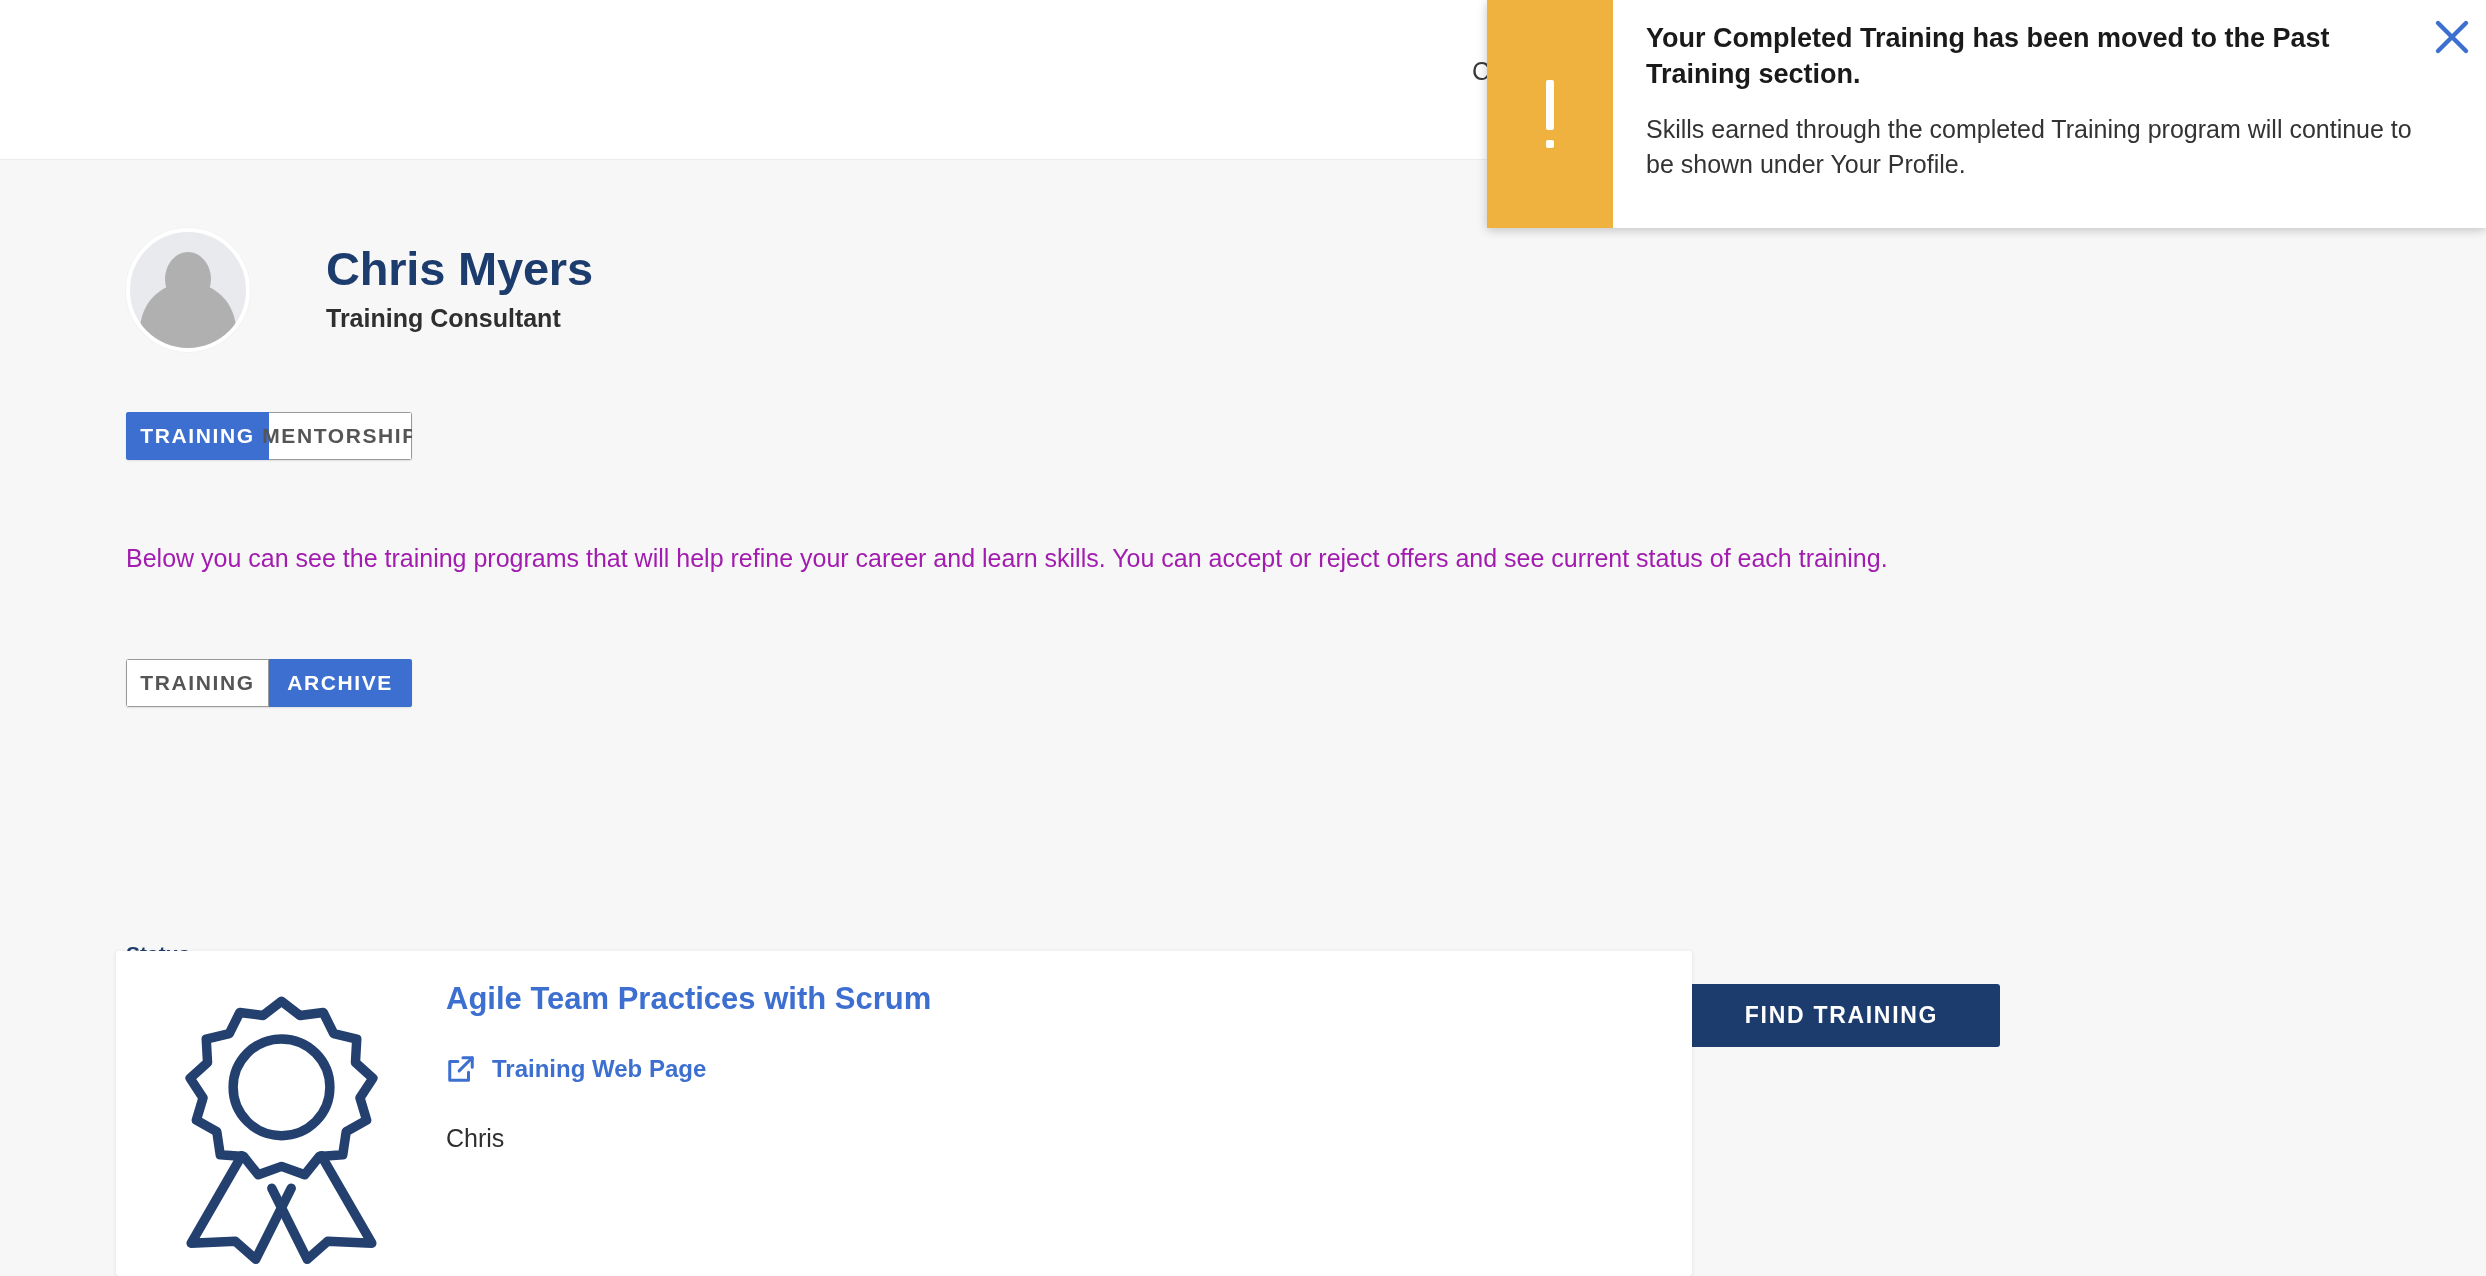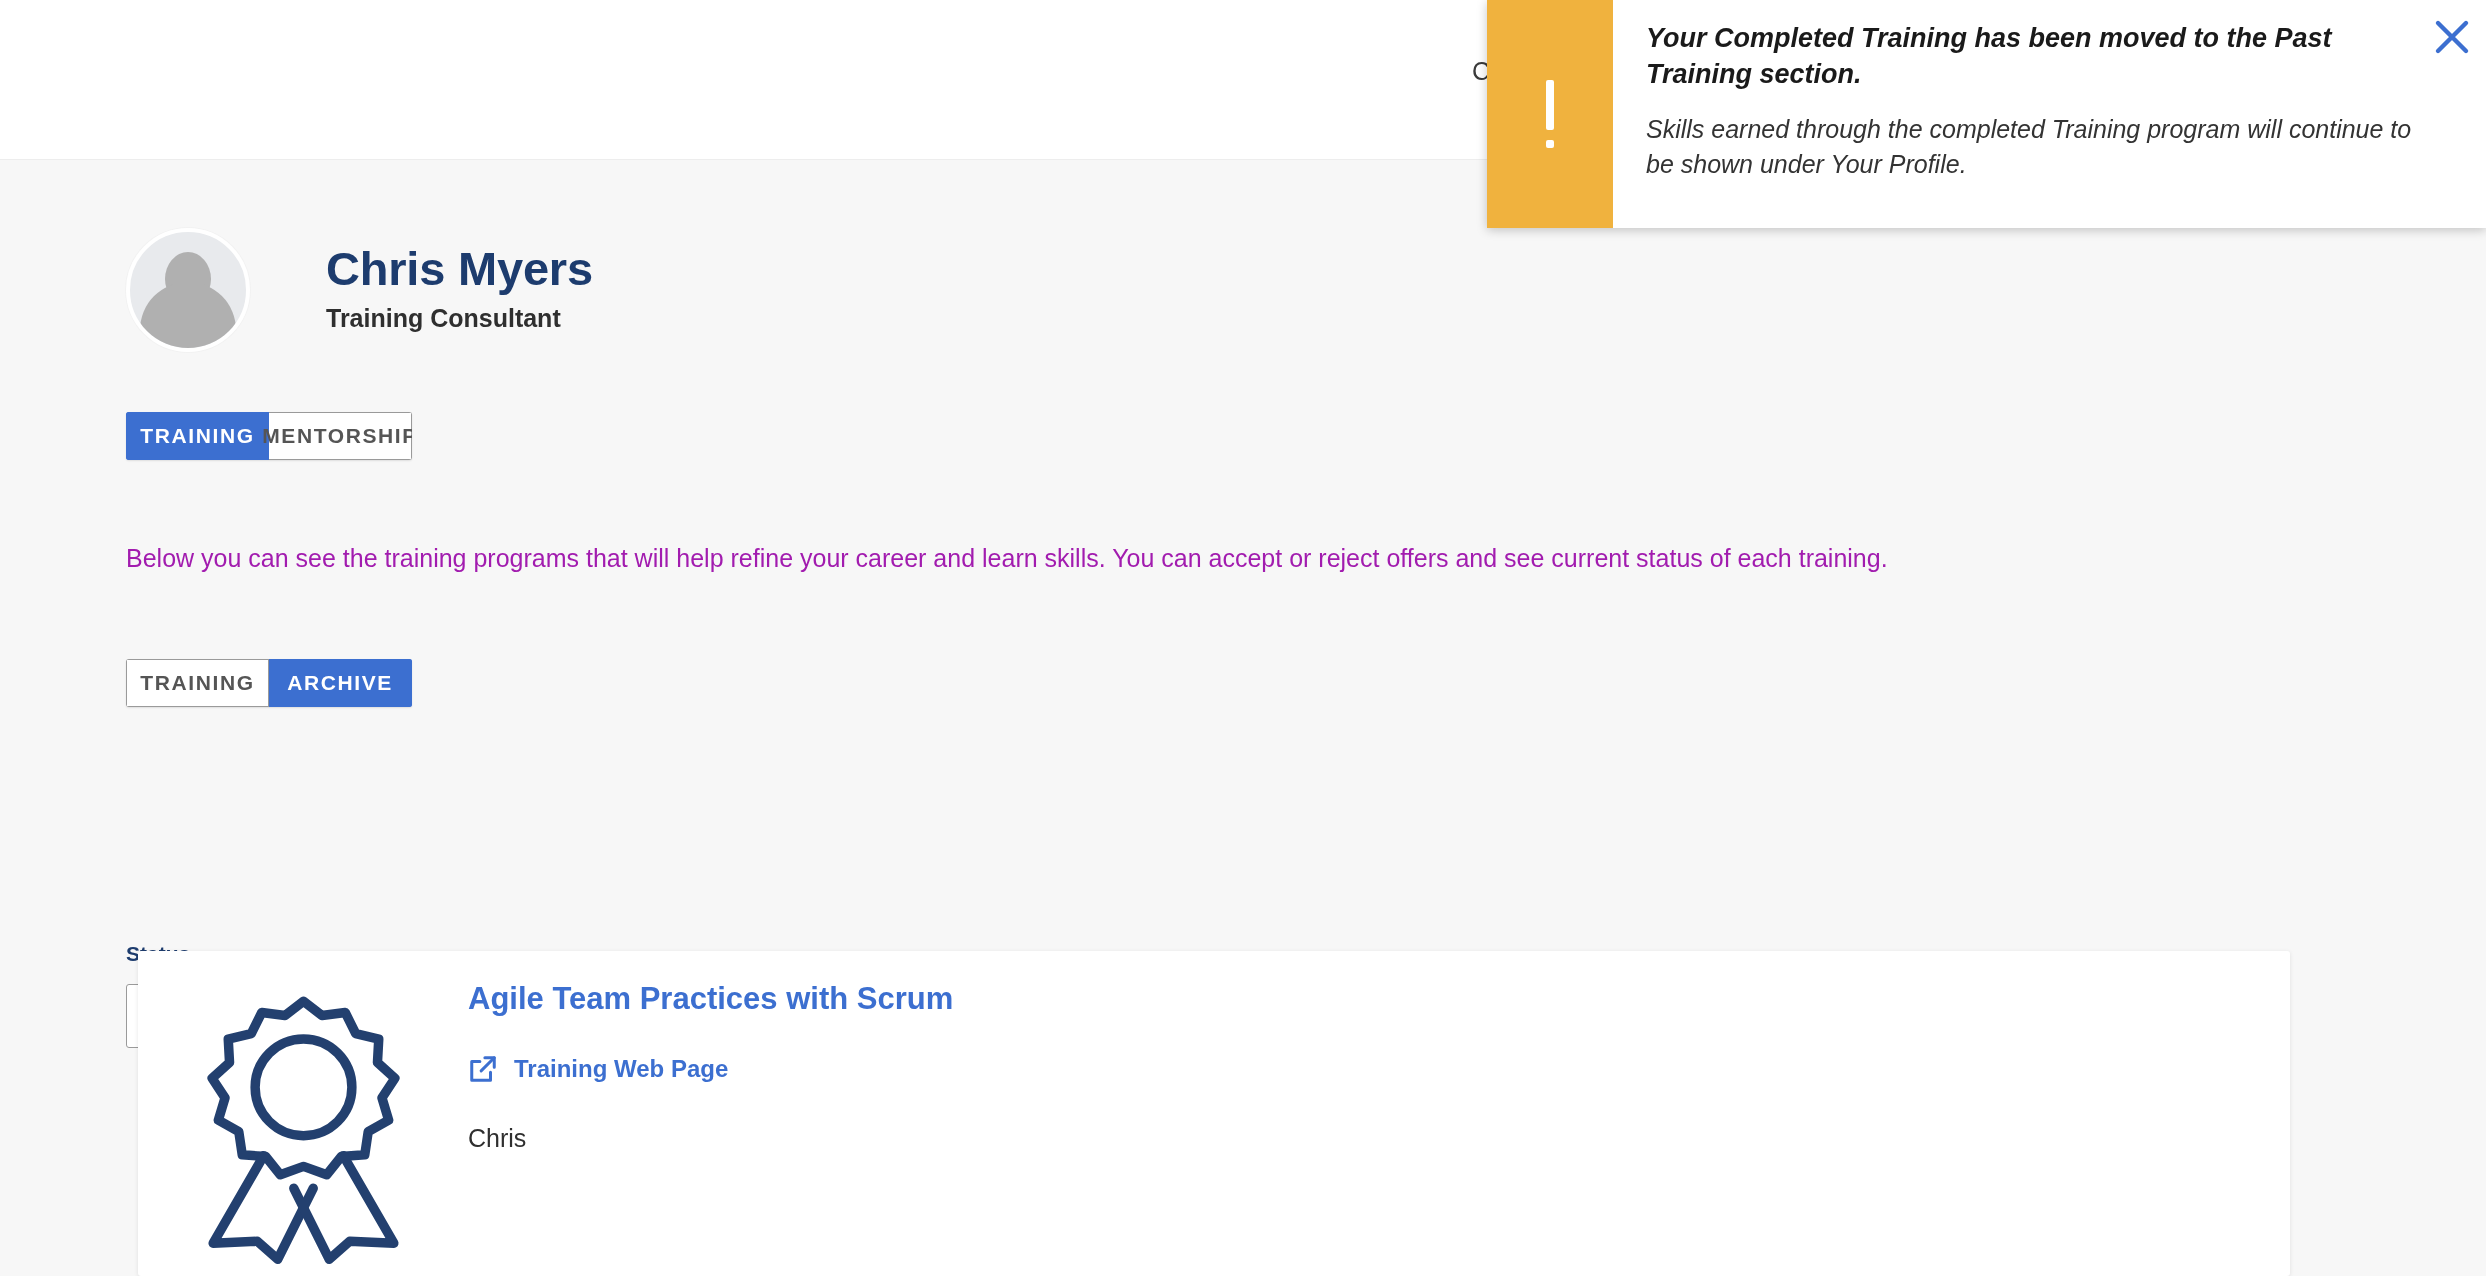--- a/index.html
+++ b/index.html
@@ -204,22 +204,22 @@
     font-size: 23px;
     font-weight: bold;
     letter-spacing: 1.7px;
     cursor: pointer;
   }
 
   
   .card {
     position: absolute;
     top: 791px;
-    left: 138px;
-    width: 2152px;
+    left: 116px;
+    width: 1576px;
     height: 325px;
     background: #ffffff;
     border-radius: 3px;
     box-shadow: 0 1px 4px rgba(0,0,0,0.10);
     display: flex;
   }
   .card-icon {
     width: 330px;
     flex: none;
     display: flex;
@@ -292,21 +292,20 @@
   .toast-bang .dot {
     width: 8px; height: 8px;
     background: #ffffff;
     border-radius: 2px;
     margin-top: 10px;
   }
   .toast-content {
     flex: 1;
     padding: 20px 48px 0 33px;
     position: relative;
-    font-style: italic;
   }
   .toast-title {
     font-size: 27px;
     font-weight: bold;
     color: #1a1a1a;
     line-height: 1.34;
     width: 770px;
   }
   .toast-msg {
     margin-top: 20px;

